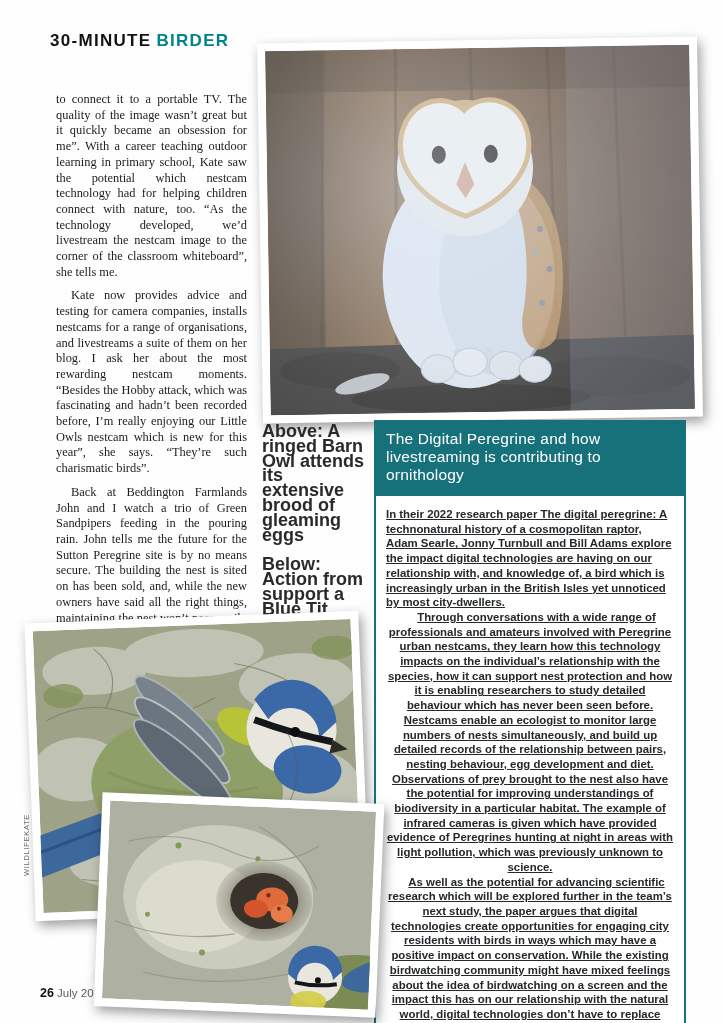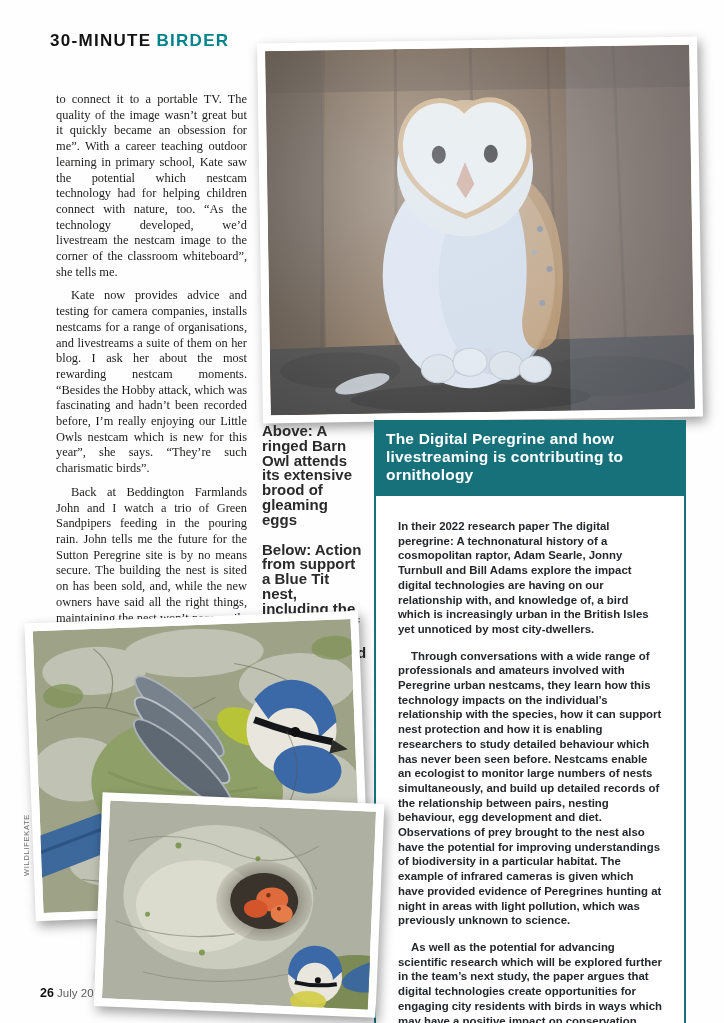--- a/index.html
+++ b/index.html
@@ -19,31 +19,31 @@
              font-family:"Liberation Sans",sans-serif;font-weight:bold;font-size:7px;
              line-height:1;padding:2px 2px;margin-left:4px;vertical-align:1px;}
   
   .photo{position:absolute;background:#fff;padding:8px;box-shadow:3px 5px 12px rgba(0,0,0,.38);}
   .photo svg{display:block;}
   #owl-photo{left:260px;top:40px;transform:rotate(-0.9deg);}
   #bluetit-photo{left:30px;top:617px;transform:rotate(-2.2deg);}
   #chicks-photo{left:98px;top:798px;transform:rotate(2.4deg);z-index:3;}
   
   .captions{position:absolute;left:262px;top:424px;width:105px;
-            font-size:15px;line-height:14.8px;font-weight:bold;color:#2a2a2a;}
+            font-size:18px;line-height:14.8px;font-weight:bold;color:#2a2a2a;}
   .captions p{margin:0 0 15px 0;}
   
   .teal-box{position:absolute;left:374px;top:420px;width:312px;z-index:2;}
   .box-head{background:#17717A;color:#ffffff;padding:10px 12px 12px;}
-  .box-head h2{margin:0;font-size:15.5px;line-height:18px;font-weight:bold;letter-spacing:.2px;}
+  .box-head h2{margin:0;font-size:15.5px;line-height:18px;font-weight:normal;letter-spacing:.2px;}
   .box-body{border:2px solid #17717A;border-top:none;background:#fff;
             padding:11px 10px 13px;font-size:11.4px;line-height:14.7px;
             font-weight:bold;color:#24282b;}
-  .box-body p{margin:12px;}
-  .box-body p.indent{text-indent:13px;}
+  .box-body p{margin:0;text-decoration:underline;}
+  .box-body p.indent{text-indent:13px;text-align:center;}
   
   .credit{position:absolute;left:22px;top:876px;transform:rotate(-90deg);
           transform-origin:top left;font-size:7.5px;color:#6f6f6f;letter-spacing:.7px;}
   .footer{position:absolute;left:40px;top:986px;font-size:11.5px;color:#5d5d5d;}
   .footer .pn{font-weight:bold;color:#101010;font-size:12.5px;margin-top:16px;}
   
   .curl-shadow{position:absolute;left:95px;top:977px;width:270px;height:12px;
                background:linear-gradient(to bottom,rgba(0,0,0,.14),rgba(0,0,0,0));
                transform:rotate(1.6deg);filter:blur(2px);z-index:1;}
 </style>

